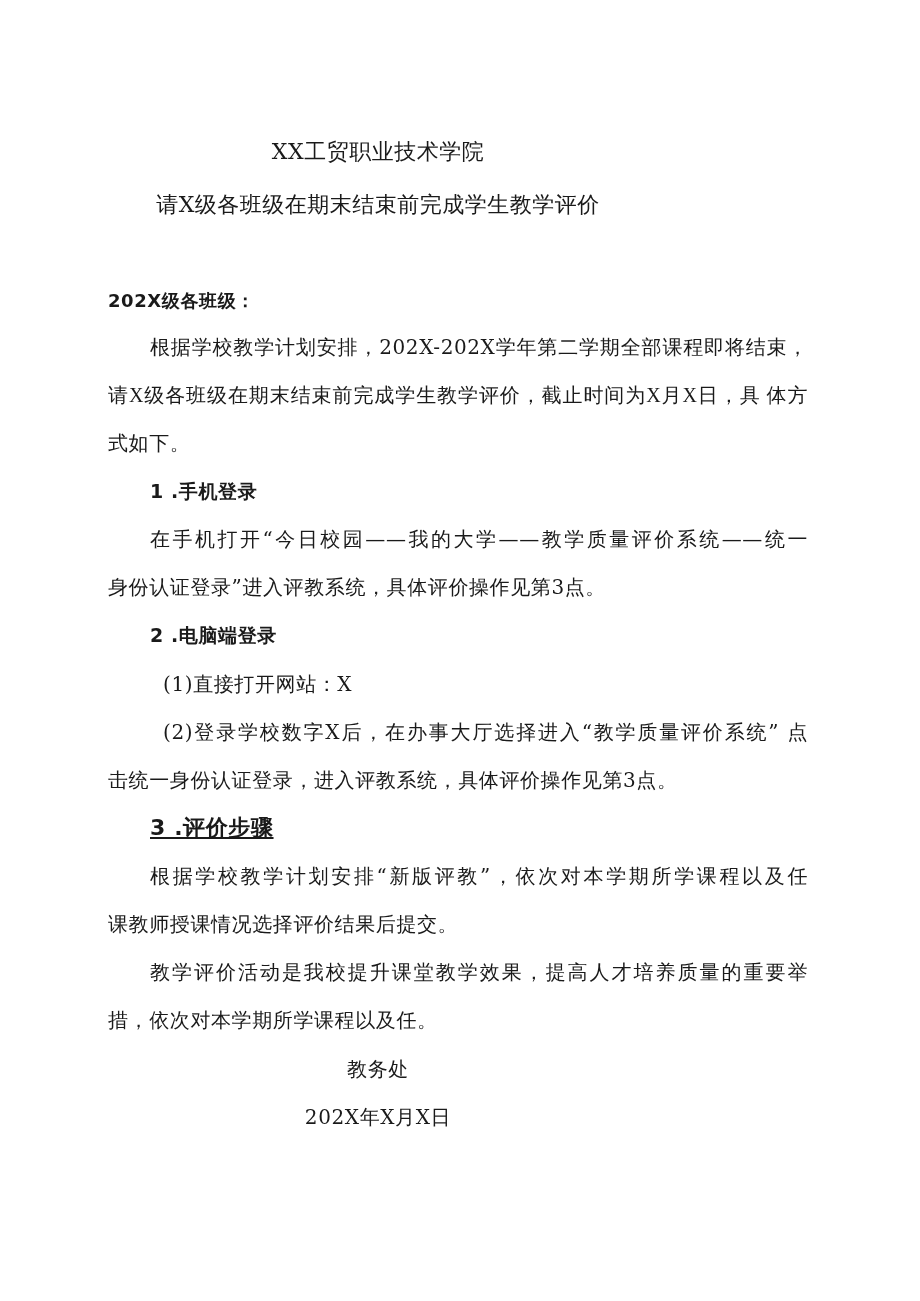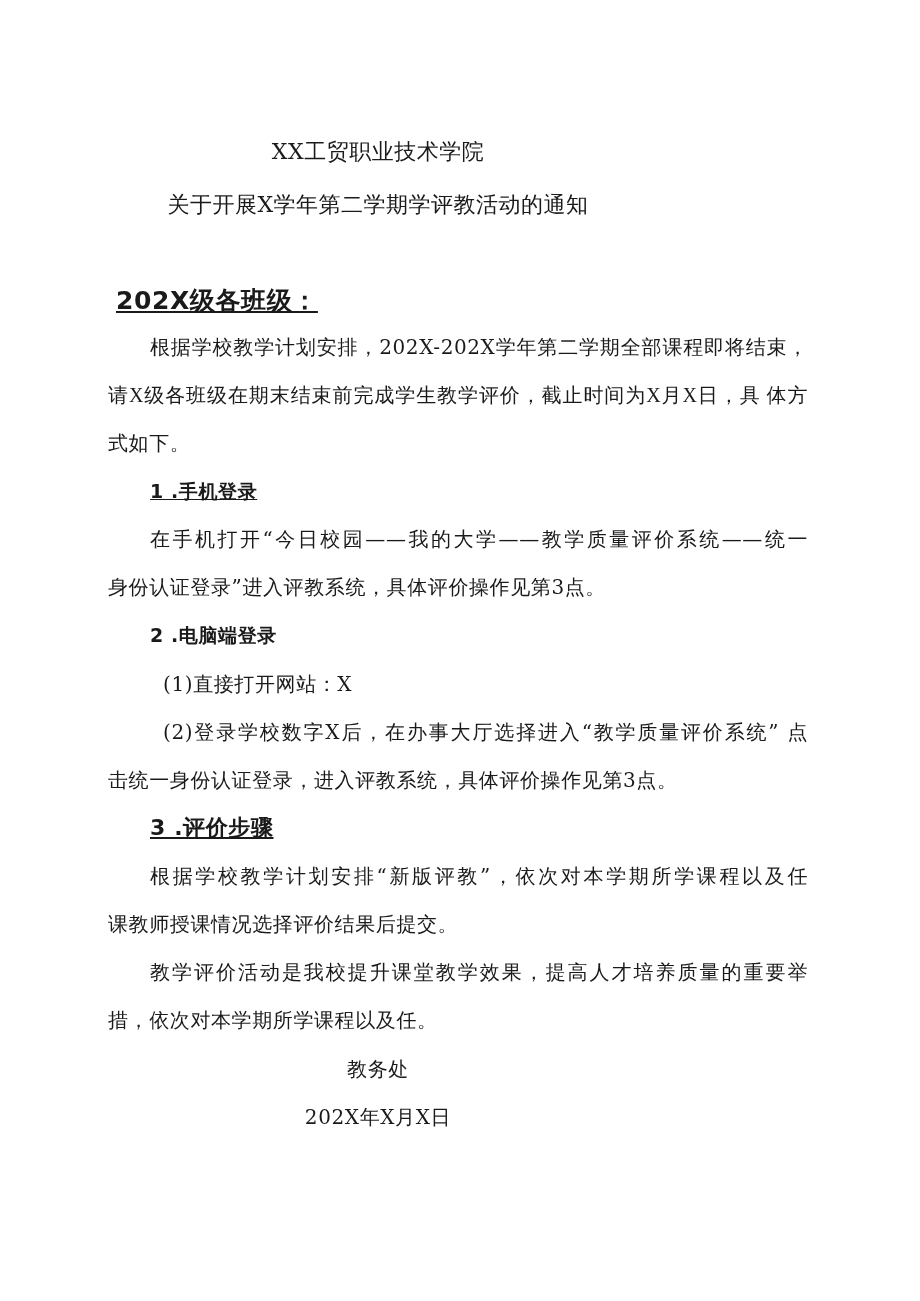--- a/index.html
+++ b/index.html
@@ -15,29 +15,29 @@
   .center { left: 0; width: 756px; text-align: center; }
   .title { font-size: 22px; line-height: 26px; letter-spacing: 0.5px; }
   .bold { font-family: "DejaVu Sans", "Liberation Sans", sans-serif; font-weight: bold; }
   .justify { left: 108px; width: 700px; text-align: justify; text-align-last: justify; }
 </style>
 </head>
 <body>
 
 <div>
   <div class="line center title" style="top:139px;">XX工贸职业技术学院</div>
-  <div class="line center title" style="top:192px;">关于开展X学年第二学期学评教活动的通知</div>
+  <div class="line center title" style="top:192px;">请X级各班级在期末结束前完成学生教学评价</div>
 
-  <div class="line bold" style="left:116px; top:289px; font-size:25px;text-decoration:underline;">202X级各班级：</div>
+  <div class="line bold" style="left:108px; top:289px; font-size:18px;">202X级各班级：</div>
 
   <div class="line justify" style="left:150px; width:658px; top:335px;">根据学校教学计划安排，202X-202X学年第二学期全部课程即将结束，</div>
   <div class="line justify" style="top:383px;font-family:Liberation Serif, serif;">请X级各班级在期末结束前完成学生教学评价，截止时间为X月X日，具 体方</div>
   <div class="line" style="left:108px; top:431px;">式如下。</div>
 
-  <div class="line bold" style="left:150px; top:479px; font-size:19px;text-decoration:underline;">1 .手机登录</div>
+  <div class="line bold" style="left:150px; top:479px; font-size:19px;">1 .手机登录</div>
   <div class="line justify" style="left:150px; width:658px; top:527px;">在手机打开“今日校园——我的大学——教学质量评价系统——统一</div>
   <div class="line" style="left:108px; top:575px;">身份认证登录”进入评教系统，具体评价操作见第3点。</div>
 
   <div class="line bold" style="left:150px; top:623px; font-size:19px;">2 .电脑端登录</div>
   <div class="line" style="left:163px; top:672px;">(1)直接打开网站：X</div>
   <div class="line justify" style="left:163px; width:645px; top:720px;">(2)登录学校数字X后，在办事大厅选择进入“教学质量评价系统” 点</div>
   <div class="line" style="left:108px; top:768px;">击统一身份认证登录，进入评教系统，具体评价操作见第3点。</div>
 
   <div class="line bold" style="left:150px; top:816px; font-size:22px;text-decoration:underline;">3 .评价步骤</div>
   <div class="line justify" style="left:150px; width:658px; top:864px;">根据学校教学计划安排“新版评教”，依次对本学期所学课程以及任</div>

